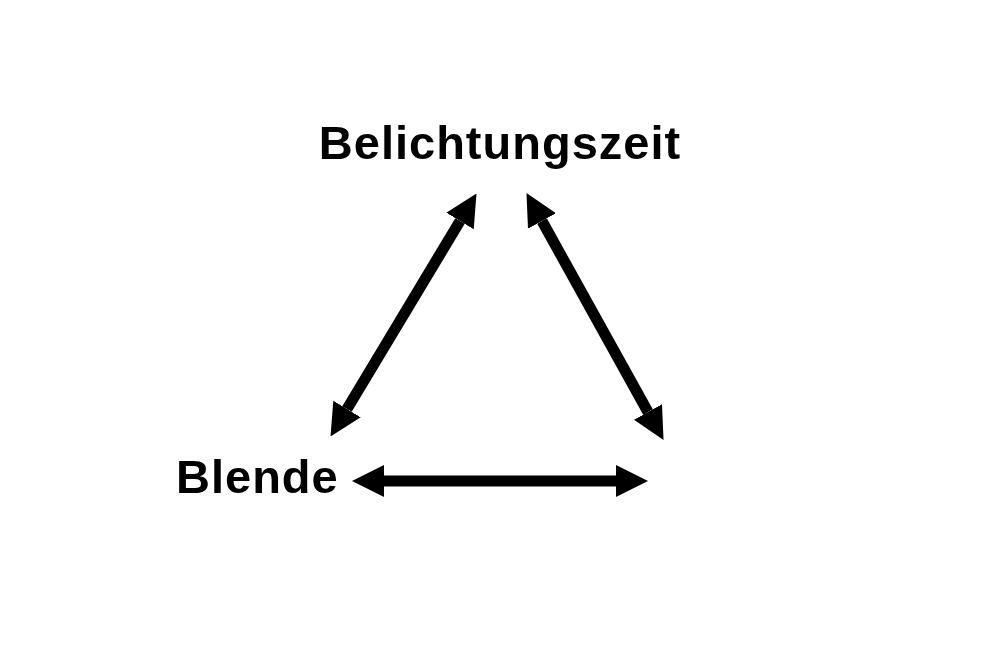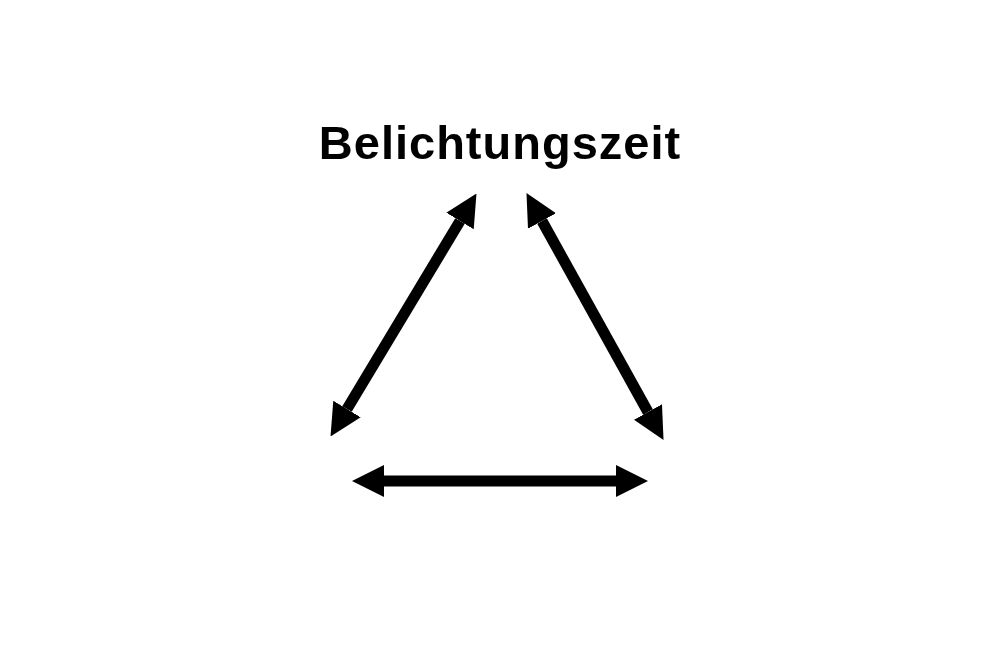--- a/index.html
+++ b/index.html
@@ -69,15 +69,16 @@
 
     <line class="arrow-line" x1="347" y1="409" x2="460" y2="221" marker-start="url(#arrowhead)" marker-end="url(#arrowhead)"></line>
 
     <line class="arrow-line" x1="542" y1="221" x2="648" y2="412" marker-start="url(#arrowhead)" marker-end="url(#arrowhead)"></line>
 
     <line class="arrow-line" x1="384" y1="481" x2="616" y2="481" marker-start="url(#arrowhead)" marker-end="url(#arrowhead)"></line>
   </svg>
 
   <div class="node-label top">Belichtungszeit</div>
 
+  <div class="node-label bottom-left">Blende</div>
 
 
 </div>
 
 </body></html>

